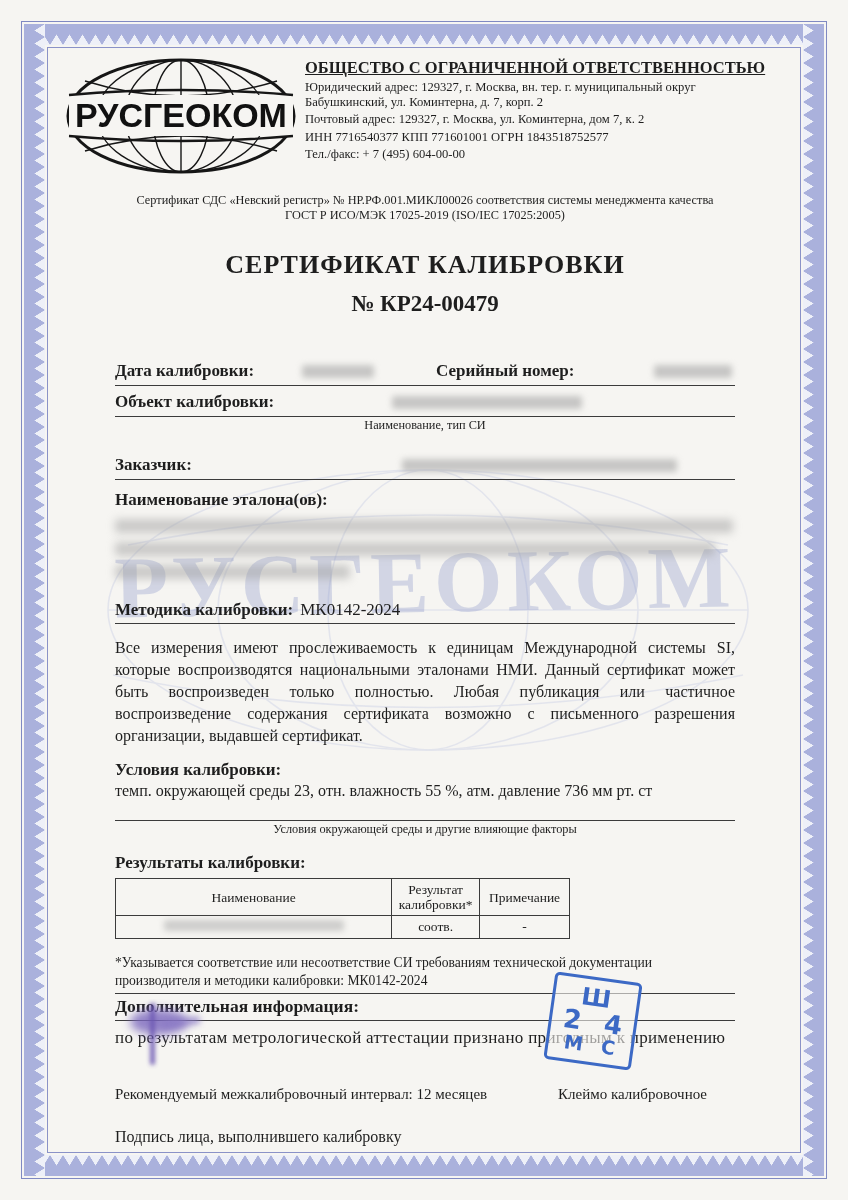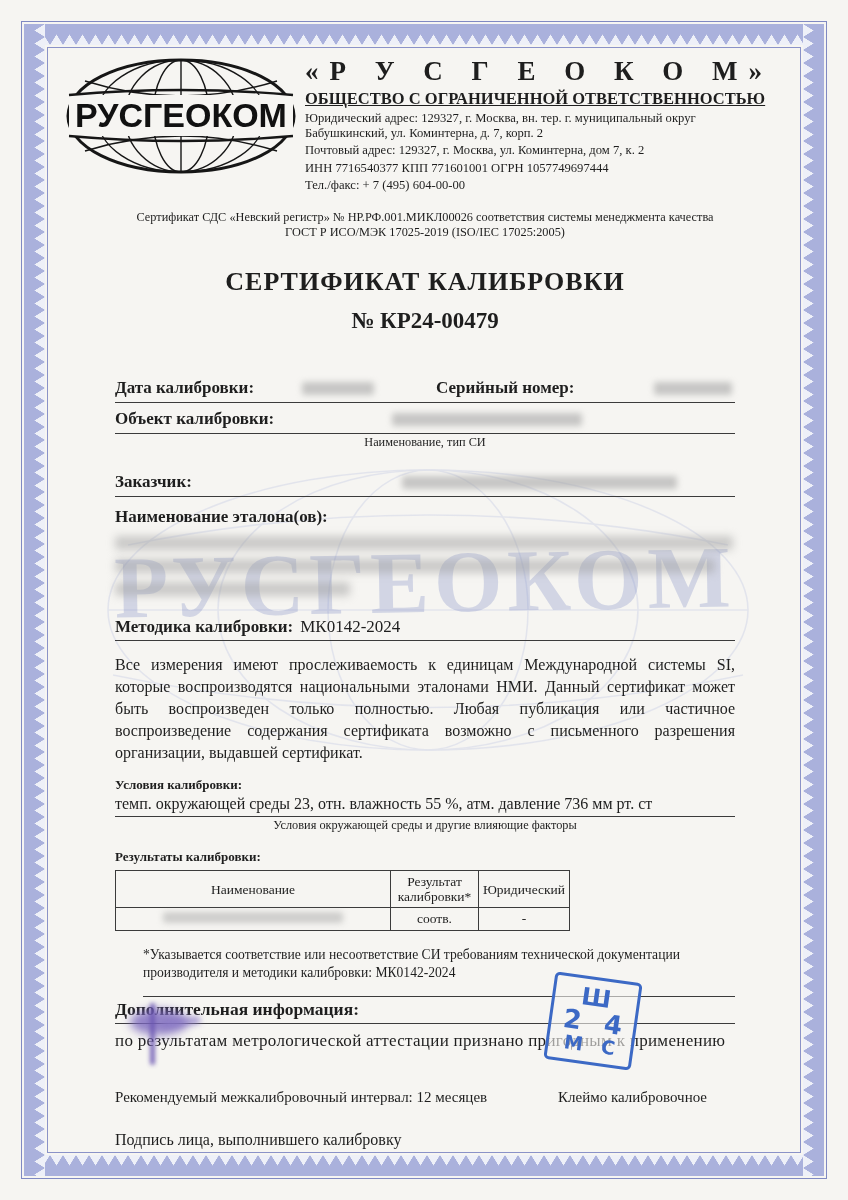--- a/index.html
+++ b/index.html
@@ -52,30 +52,30 @@
   .blur-val { background:#9f9f9f; opacity:.55; filter:blur(3px); border-radius:2px; height:13px; align-self:center; }
 
   .etalon-label { font-weight:bold; font-size:17px; margin-top:10px; }
   .blur-line { background:#9f9f9f; opacity:.5; filter:blur(4px); border-radius:2px; height:14px; margin-top:9px; }
 
   .method-row { display:flex; align-items:baseline; border-bottom:1.4px solid #3b3b3b; padding-bottom:3px; margin-top:21px; }
   .method-val { font-size:17px; margin-left:7px; }
 
   .paragraph { margin-top:13px; font-size:16px; line-height:22px; text-align:justify; }
 
-  .sec-label { font-weight:bold; font-size:13px; margin-top:13px; }
-  .cond-value { font-size:16px; border-bottom:1.4px solid #3b3b3b; padding-bottom:3px; margin-top:2px; }
+  .sec-label { font-weight:bold; font-size:17px; margin-top:13px; }
+  .cond-value { font-size:16px; border-bottom:1.4px solid #3b3b3b; padding-bottom:20px; margin-top:2px; }
 
   table.results { border-collapse:collapse; margin-top:5px; width:455px; font-size:13.5px; }
   table.results th, table.results td { border:1.3px solid #3b3b3b; text-align:center; padding:3px 4px; font-weight:normal; }
   table.results th { line-height:15px; }
   .col-name { width:277px; } .col-res { width:88px; } .col-note { width:90px; }
   .cell-blur { display:inline-block; width:180px; height:11px; background:#a5a5a5; opacity:.5; filter:blur(3px); border-radius:2px; }
 
-  .footnote { margin-top:15px; font-size:13.6px; line-height:18px; border-bottom:1.3px solid #3b3b3b; padding-bottom:14px;margin-left:28px; }
+  .footnote { margin-top:15px; font-size:13.6px; line-height:18px; border-bottom:1.3px solid #3b3b3b; padding-bottom:3px; }
   .addinfo-label { font-weight:bold; font-size:17.5px; border-bottom:1.3px solid #3b3b3b; padding:2px 0 3px; }
   .addinfo-value { font-size:17px; margin-top:7px; letter-spacing:.3px; }
 
   .footer-row1 { display:flex; justify-content:space-between; margin-top:38px; font-size:15px; }
   .stamp-caption { margin-right:28px; }
   .sign-instruction { margin-top:25px; font-size:16px; }
 
   
   .stamp { position:absolute; left:549px; top:977px; width:88px; height:88px;
     border:3px solid #3c69c5; border-radius:5px; transform:rotate(8deg);
@@ -129,25 +129,24 @@
           <path d="M10 42 Q118 72 226 42" stroke-width="1.4"></path>
           <path d="M10 78 Q118 48 226 78" stroke-width="1.4"></path>
           <path d="M22 95 Q118 65 214 95" stroke-width="1.4"></path>
         </g>
         <rect x="6" y="39" width="224" height="41" fill="#f6f5f2"></rect>
         <rect x="6" y="39" width="224" height="41" fill="none"></rect>
         <text x="118" y="71" text-anchor="middle" font-family="Liberation Sans, sans-serif" font-weight="bold" font-size="34" fill="#111">РУСГЕОКОМ</text>
         <path d="M6 39 Q118 29 230 39 M6 80 Q118 90 230 80" stroke="#161616" stroke-width="2.4" fill="none"></path>
       </svg>
       <div class="company-block">
-        <div class="company-title">«Р У С Г Е О К О М»</div>
         <div class="company-subtitle">ОБЩЕСТВО С ОГРАНИЧЕННОЙ ОТВЕТСТВЕННОСТЬЮ</div>
         <div class="addr">Юридический адрес: 129327, г. Москва, вн. тер. г. муниципальный округ Бабушкинский, ул. Коминтерна, д. 7, корп. 2</div>
         <div class="addr">Почтовый адрес: 129327, г. Москва, ул. Коминтерна, дом 7, к. 2</div>
-        <div class="addr">ИНН 7716540377 КПП 771601001 ОГРН 1057749697444</div>
+        <div class="addr">ИНН 7716540377 КПП 771601001 ОГРН 1843518752577</div>
         <div class="addr">Тел./факс: + 7 (495) 604-00-00</div>
       </div>
     </div>
 
     <div class="accred">
       <div>Сертификат СДС «Невский регистр» № НР.РФ.001.МИКЛ00026 соответствия системы менеджмента качества</div>
       <div>ГОСТ Р ИСО/МЭК 17025-2019 (ISO/IEC 17025:2005)</div>
     </div>
 
     <div class="doc-title">СЕРТИФИКАТ КАЛИБРОВКИ</div>
@@ -189,21 +188,21 @@
     <div class="sec-label">Условия калибровки:</div>
     <div class="cond-value">темп. окружающей среды 23, отн. влажность 55 %, атм. давление 736 мм рт. ст</div>
     <div class="caption">Условия окружающей среды и другие влияющие факторы</div>
 
     <div class="sec-label" style="margin-top:16px;">Результаты калибровки:</div>
     <table class="results">
       <tbody>
           <tr>
         <th class="col-name">Наименование</th>
         <th class="col-res">Результат калибровки*</th>
-        <th class="col-note">Юридический</th>
+        <th class="col-note">Примечание</th>
       </tr>
       <tr>
         <td><span class="cell-blur"></span></td>
         <td>соотв.</td>
         <td>-</td>
       </tr>
     </tbody>
       </table>
 
     <div class="footnote">*Указывается соответствие или несоответствие СИ требованиям технической документации производителя и методики калибровки: МК0142-2024</div>

